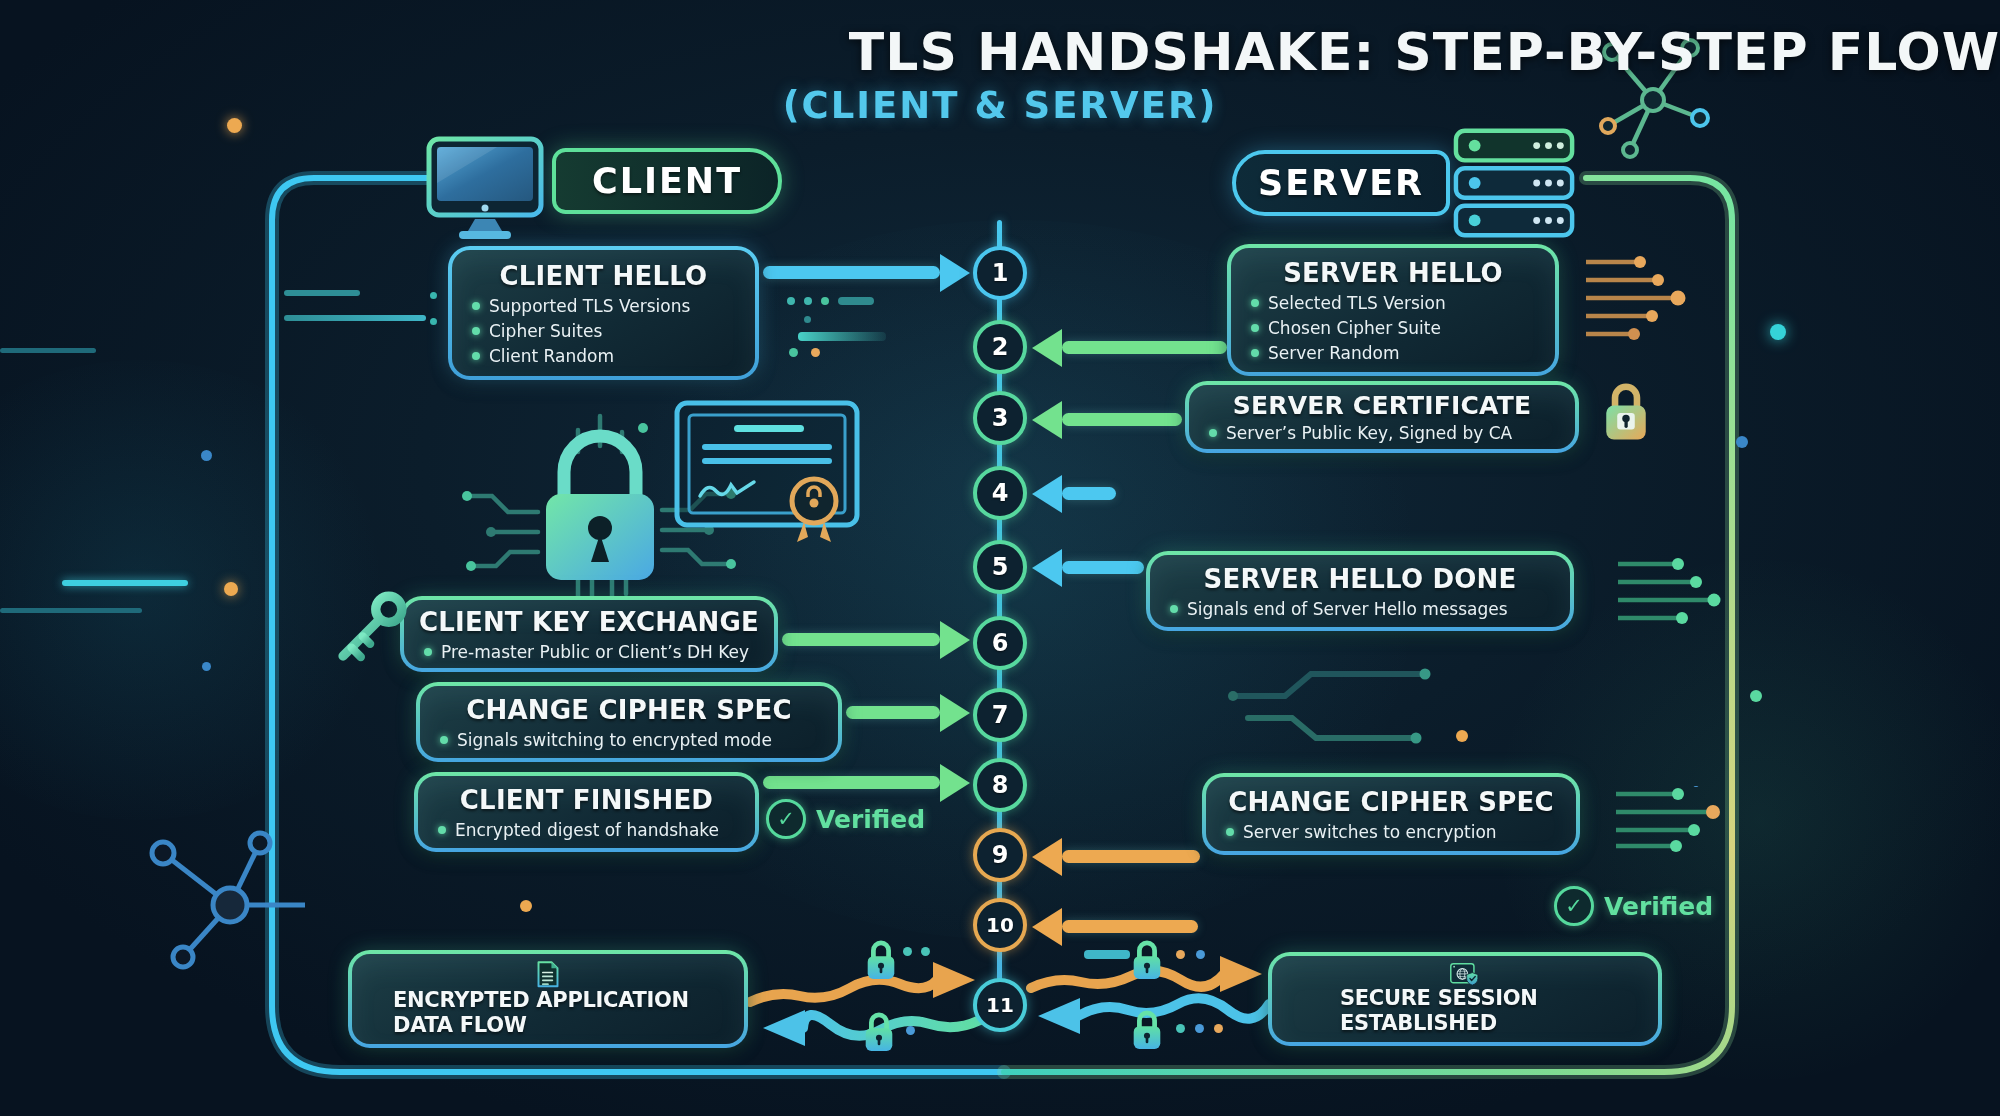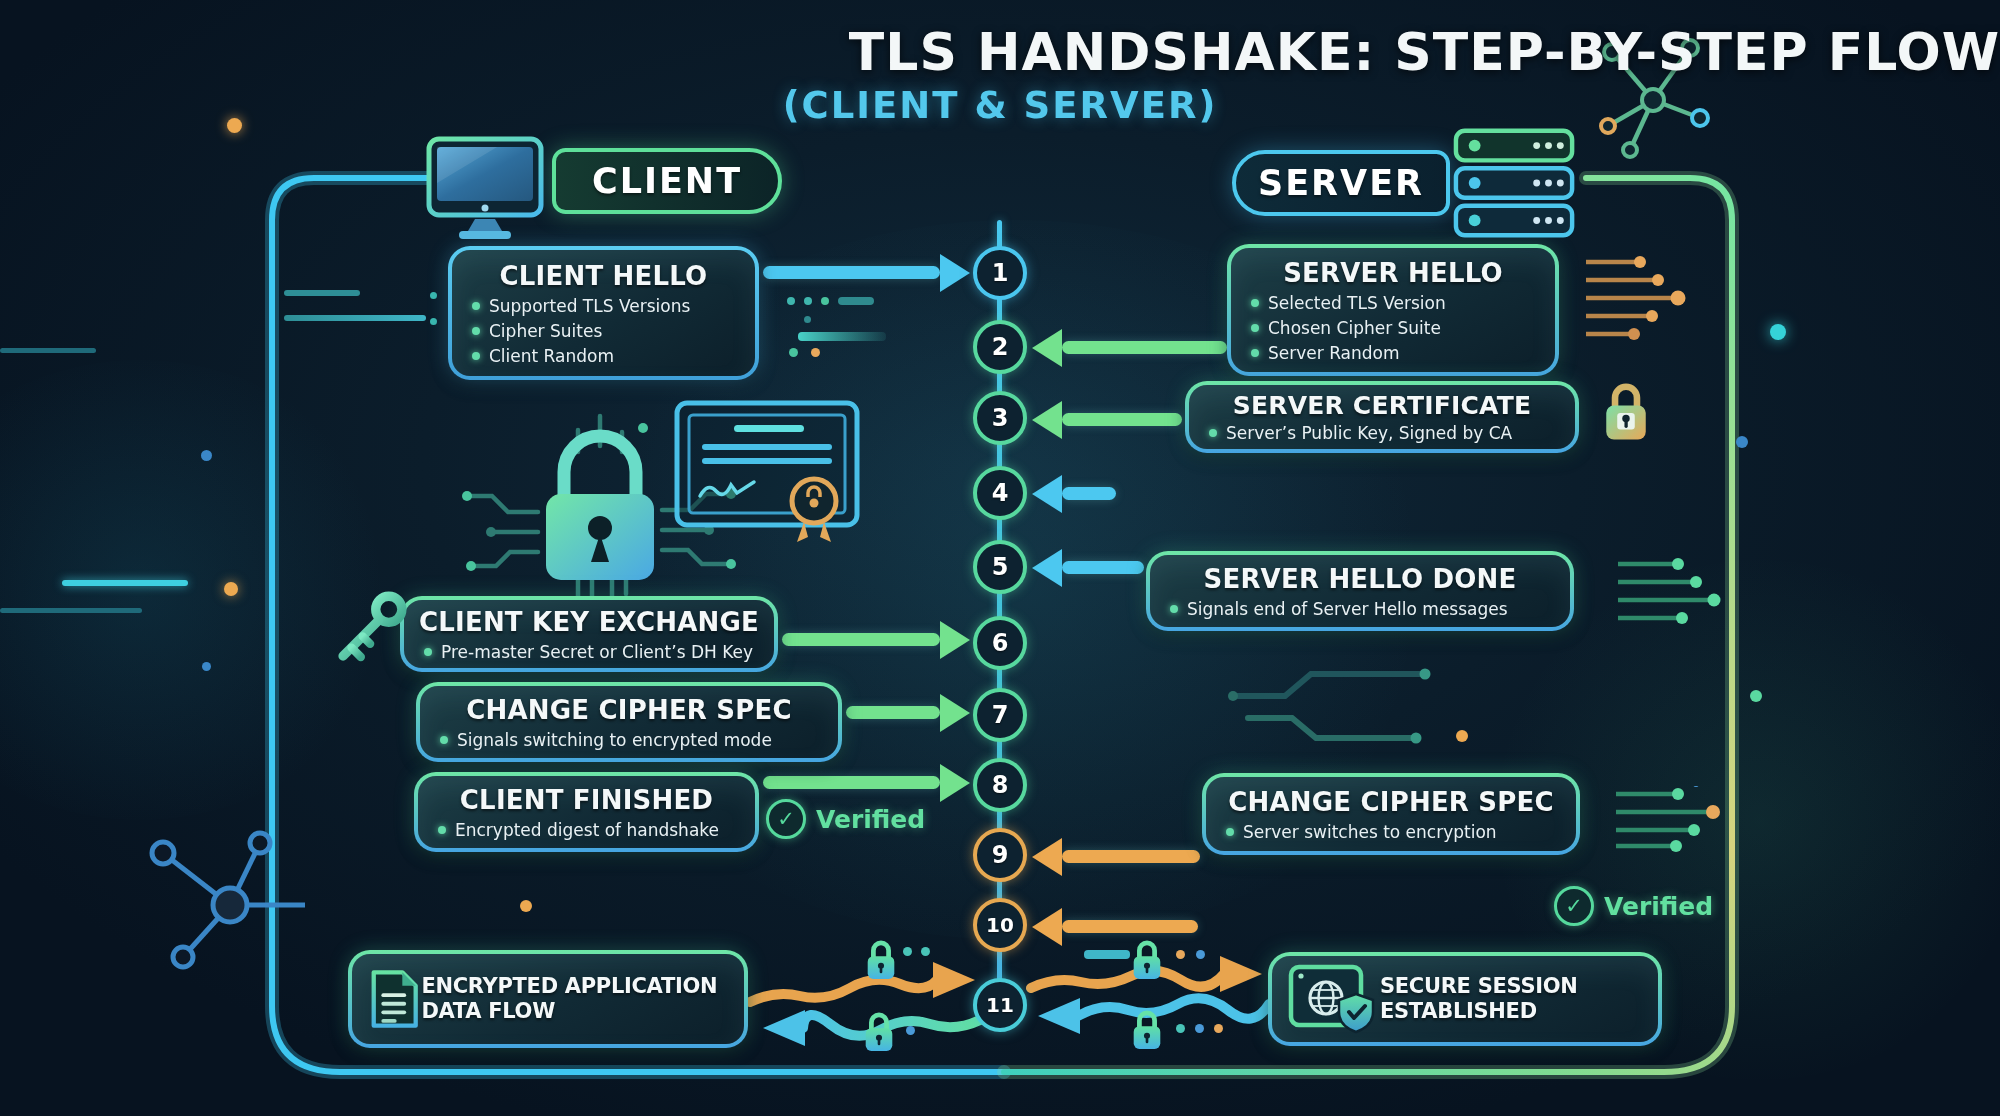--- a/index.html
+++ b/index.html
@@ -27,21 +27,21 @@
   .msg-in{width:100%;height:100%;border-radius:18px;box-sizing:border-box;padding:14px 14px;
     background:linear-gradient(150deg,#1d3e46 0%,#112a35 55%,#0c1f2a 100%);
     box-shadow:inset 0 12px 26px rgba(120,190,200,.10);
     display:flex;flex-direction:column;justify-content:center;}
   .msg-title{color:#f4f8f9;font-weight:bold;font-size:26px;text-align:center;letter-spacing:.2px;
     text-shadow:0 2px 3px rgba(0,0,0,.55);white-space:nowrap;}
   .msg-title.sm{font-size:23px;letter-spacing:-0.4px;}
   .opt{color:#9ce9c2;}
   .bullet{display:flex;align-items:center;gap:9px;color:#e9f1f4;font-size:17px;margin-top:5px;margin-left:6px;white-space:nowrap;}
   .bullet .dot{width:8px;height:8px;border-radius:50%;background:#63dcaa;flex:0 0 auto;box-shadow:0 0 7px rgba(99,220,170,.9);}
-  .flowbox .msg-in{flex-direction:row;align-items:center;gap:0;justify-content:flex-start;padding:6px 16px;}
+  .flowbox .msg-in{flex-direction:column;align-items:center;gap:0;justify-content:flex-start;padding:6px 16px;}
   .flow-title{color:#f4f8f9;font-weight:bold;font-size:21px;line-height:1.18;letter-spacing:-0.3px;
     text-shadow:0 2px 3px rgba(0,0,0,.55);}
   
   .tline{position:absolute;left:997px;top:220px;width:5px;height:782px;z-index:2;border-radius:3px;
     background:linear-gradient(180deg,#49c8ee,#43c2d8 60%,#49b4e4);box-shadow:0 0 9px rgba(70,200,230,.6);}
   .step{position:absolute;width:46px;height:46px;border-radius:50%;background:#0d2230;border:4px solid #57d89e;
     color:#fff;font-weight:bold;font-size:24px;display:flex;align-items:center;justify-content:center;z-index:6;
     box-shadow:0 0 12px rgba(87,216,158,.45);text-shadow:0 1px 2px rgba(0,0,0,.6);}
   .step.s-blue{border-color:#4ac6ee;box-shadow:0 0 12px rgba(74,198,238,.5);}
   .step.s-orange{border-color:#e6a851;box-shadow:0 0 12px rgba(230,168,81,.5);}
@@ -225,21 +225,21 @@
           <span>Client Random</span>
         </div>
     </div>
   </div>
 
   <div class="msg" style="left:400px;top:596px;width:378px;height:76px;">
     <div class="msg-in">
       <div class="msg-title">CLIENT KEY EXCHANGE</div>
       <div class="bullet">
           <span class="dot"></span>
-          <span>Pre-master Secret or Client’s DH Key</span>
+          <span>Pre-master Public or Client’s DH Key</span>
         </div>
     </div>
   </div>
 
   <div class="msg" style="left:416px;top:682px;width:426px;height:80px;">
     <div class="msg-in">
       <div class="msg-title">CHANGE CIPHER SPEC</div>
       <div class="bullet">
           <span class="dot"></span>
           <span>Signals switching to encrypted mode</span>

